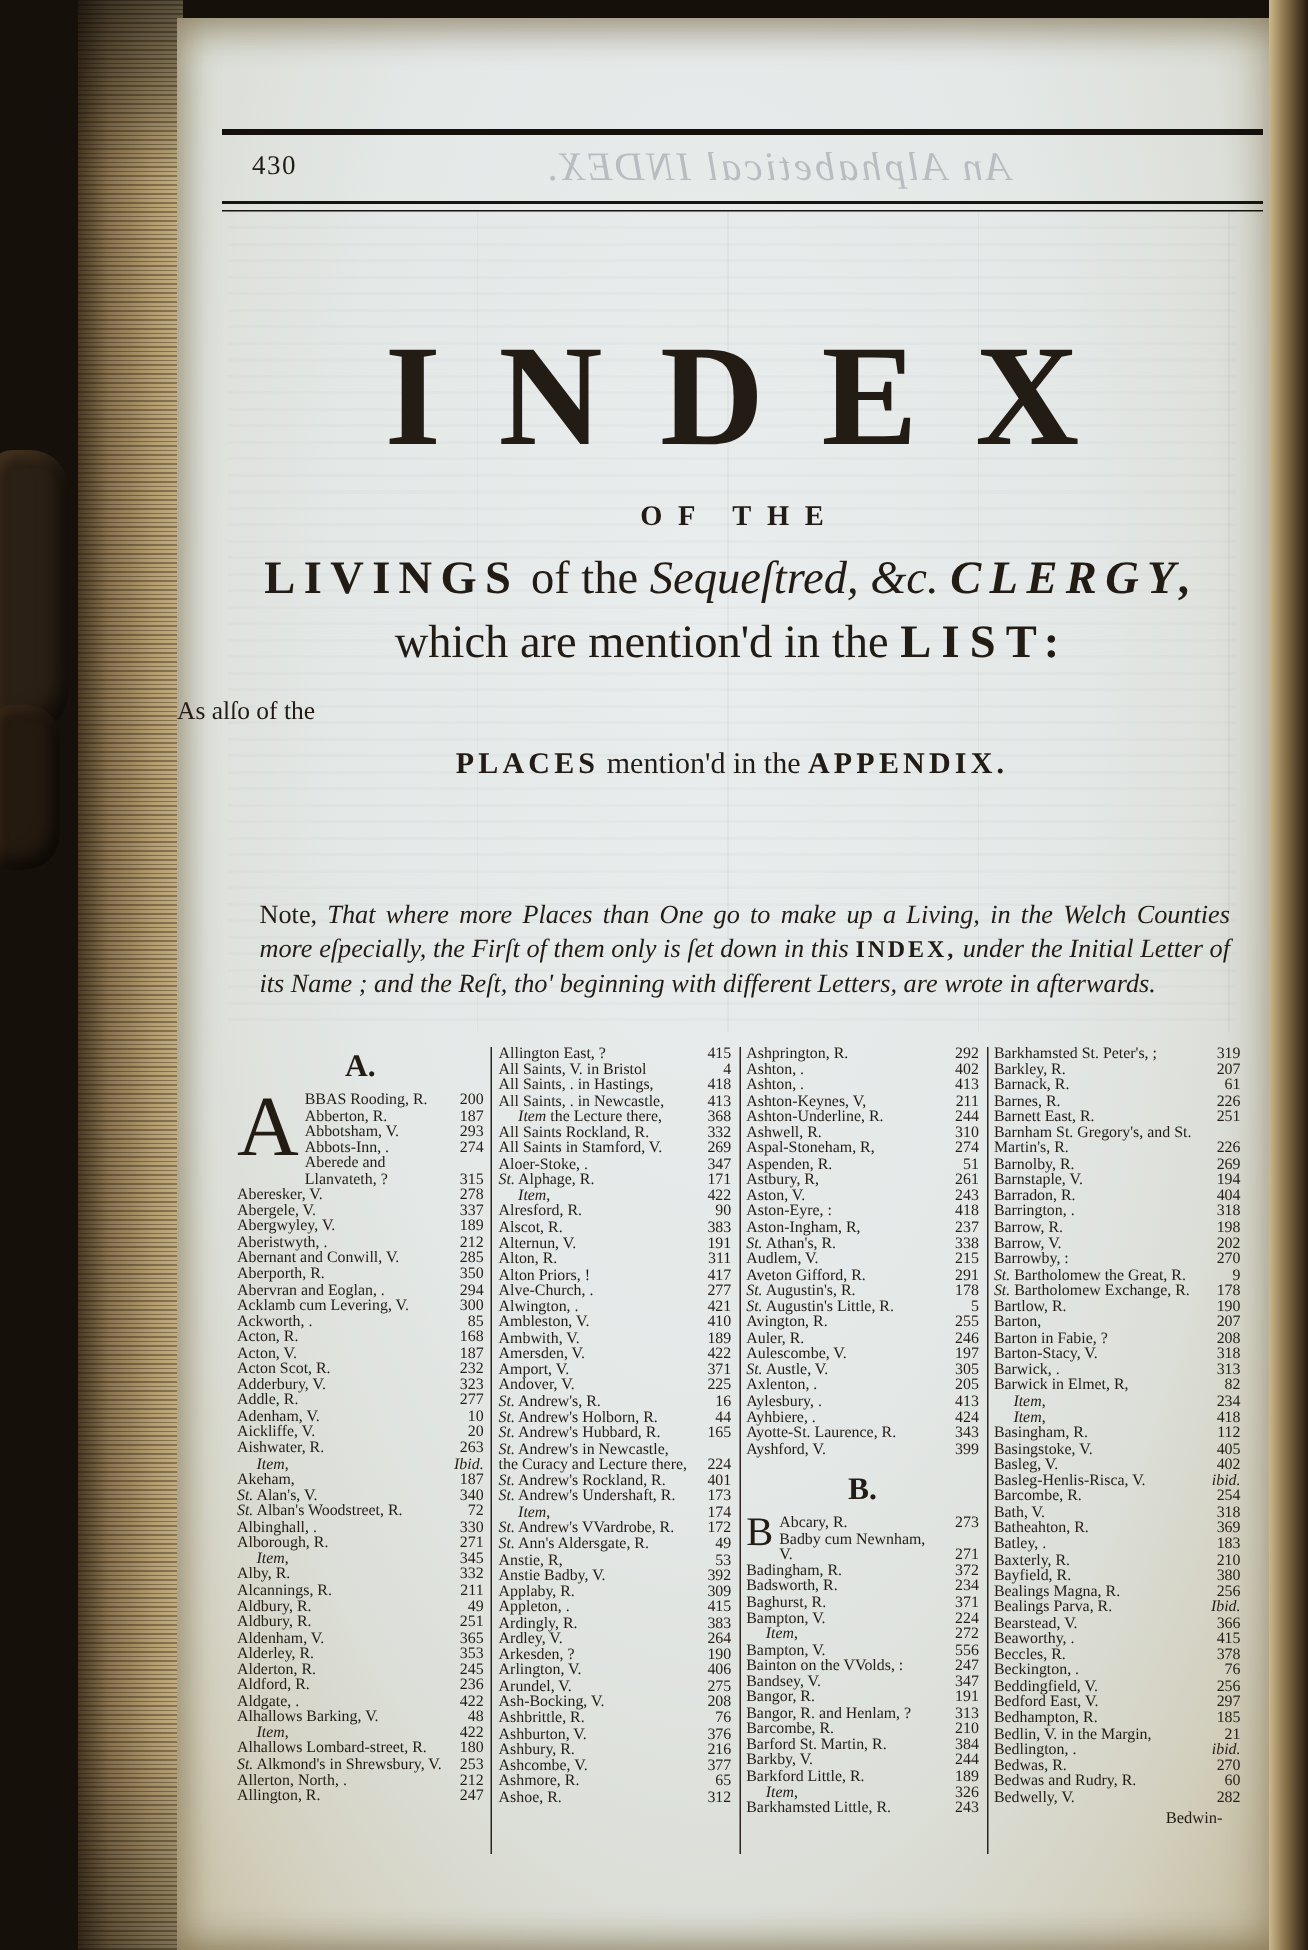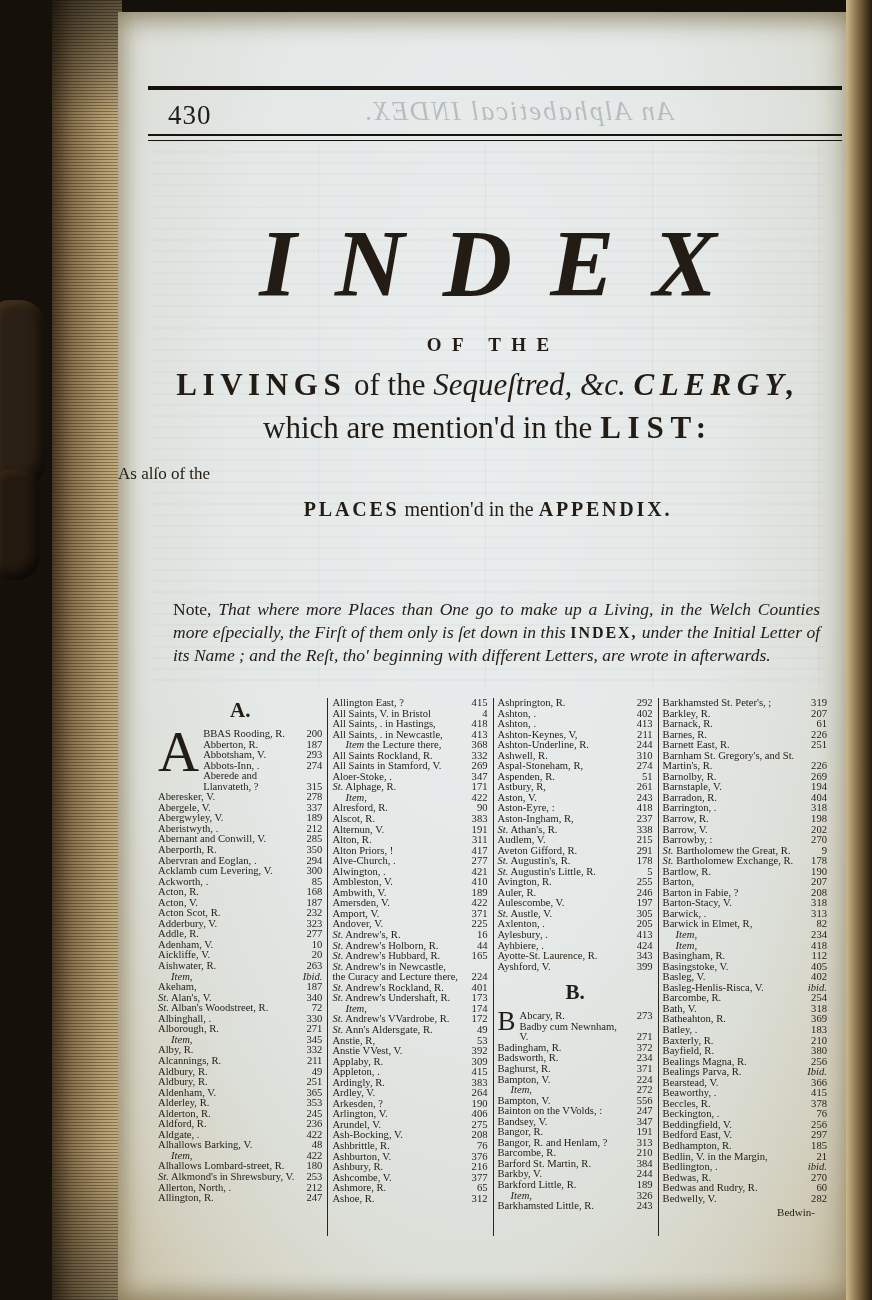--- a/index.html
+++ b/index.html
@@ -23,29 +23,29 @@
     background:linear-gradient(90deg,#cdb88c 0%,#8c744c 40%,#241a0e 100%);}
   
   .page{position:absolute;left:118px;top:12px;width:740px;height:1288px;
     background:radial-gradient(ellipse at 48% 32%,#eaeded 0%,#e4e8e7 45%,#dcdfd8 68%,#d2cfbd 85%,#c2b798 100%);
     box-shadow:inset -16px 0 26px rgba(95,75,40,.38),inset 10px 0 20px rgba(120,100,60,.28),
                inset 0 14px 20px rgba(115,95,55,.25),inset 0 -10px 18px rgba(115,95,55,.18);}
   .showthru{position:absolute;left:34px;right:34px;top:128px;height:548px;pointer-events:none;opacity:.55;
     background:repeating-linear-gradient(180deg,rgba(75,88,112,.055) 0 2px,rgba(0,0,0,0) 2px 11px),
                repeating-linear-gradient(90deg,rgba(0,0,0,0) 0 166px,rgba(75,88,112,.10) 166px 167px);}
   .toprule{position:absolute;left:30px;right:16px;top:74px;height:0;border-top:4px solid #14110c;}
-  .pgnum{position:absolute;left:50px;top:88px;font-size:27px;letter-spacing:1px;}
+  .pgnum{position:absolute;left:50px;top:88px;font-size:18px;letter-spacing:1px;}
   .ghost{position:absolute;left:120px;right:60px;top:84px;text-align:center;font-style:italic;
     font-size:27px;color:#6d7780;opacity:.38;transform:scaleX(-1);letter-spacing:2px;filter:blur(.4px);}
   .dblrule{position:absolute;left:30px;right:16px;top:122px;height:4px;
     border-top:2.5px solid #17130e;border-bottom:1.5px solid #17130e;}
   .t-an{position:absolute;left:0;right:0;top:152px;text-align:center;font-size:37px;font-weight:bold;
     letter-spacing:.85em;text-indent:.85em;}
   .t-index{position:absolute;left:0;right:0;top:196px;text-align:center;font-size:96px;font-weight:bold;
-    letter-spacing:.40em;text-indent:.40em;font-style:italic;}
+    letter-spacing:.40em;text-indent:.40em;}
   .t-ofthe{position:absolute;left:0;right:0;top:322px;text-align:center;font-size:19px;font-weight:bold;
     letter-spacing:.55em;text-indent:.55em;}
   .t-liv{position:absolute;left:0;right:0;top:355px;text-align:center;font-size:31px;white-space:nowrap;}
   .t-liv .caps{font-weight:bold;letter-spacing:.18em;}
   .t-liv .it{font-style:italic;}
   .t-which{position:absolute;left:0;right:0;top:398px;text-align:center;font-size:31px;}
   .t-which .caps{font-weight:bold;letter-spacing:.22em;}
   .t-also{position:absolute;left:0;right:0;top:452px;text-align:left;font-size:17px;}
   .t-places{position:absolute;left:0;right:0;top:486px;text-align:center;font-size:20px;}
   .t-places .caps{font-weight:bold;letter-spacing:.14em;}
@@ -402,21 +402,21 @@
           </div>
           <div class="row">
             <span class="nm"><i>St.</i> Ann's Aldersgate, R.</span>
             <span class="pg">49</span>
           </div>
           <div class="row">
             <span class="nm">Anstie, R,</span>
             <span class="pg">53</span>
           </div>
           <div class="row">
-            <span class="nm">Anstie VVest, V.</span>
+            <span class="nm">Anstie Badby, V.</span>
             <span class="pg">392</span>
           </div>
           <div class="row">
             <span class="nm">Applaby, R.</span>
             <span class="pg">309</span>
           </div>
           <div class="row">
             <span class="nm">Appleton,  .</span>
             <span class="pg">415</span>
           </div>

